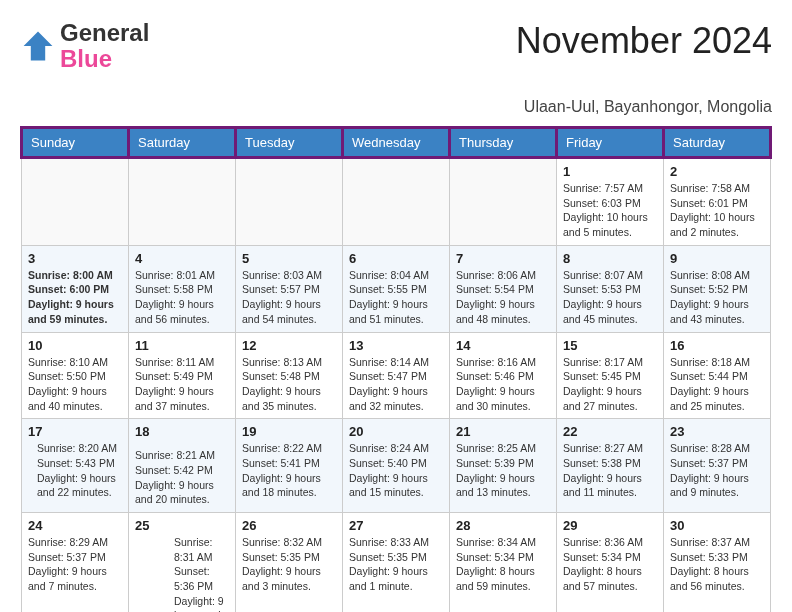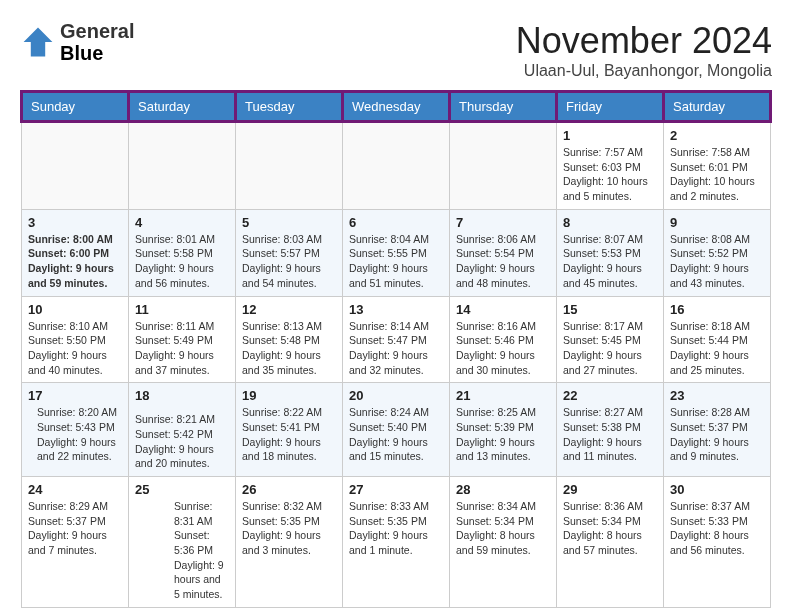--- a/index.html
+++ b/index.html
@@ -15,42 +15,43 @@
       justify-content: space-between;
       align-items: flex-start;
       margin-bottom: 10px;
     }
     .logo {
       display: flex;
       align-items: center;
       gap: 4px;
     }
     .logo-text {
-      font-size: 20px;
+      font-size: 24px;
       font-weight: bold;
       line-height: 1.1;
     }
     .logo-general { color: #333; }
-    .logo-blue { color: #000000; }
+    .logo-blue { color: #ec4899; }
     .logo-icon {
       width: 36px;
       height: 36px;
     }
     .title-section {
       text-align: right;
     }
     .month-title {
       font-size: 36px;
       font-weight: normal;
       color: #222;
       margin-left: 45px;
     }
     .location {
       font-size: 16px;
       color: #444;
+      margin-top: 36px;
     }
     .calendar {
       width: 100%;
       border-collapse: collapse;
       font-size: 11px;
     }
     .calendar th {
       background: #3b82c4;
       color: #fff;
       padding: 6px 8px;

